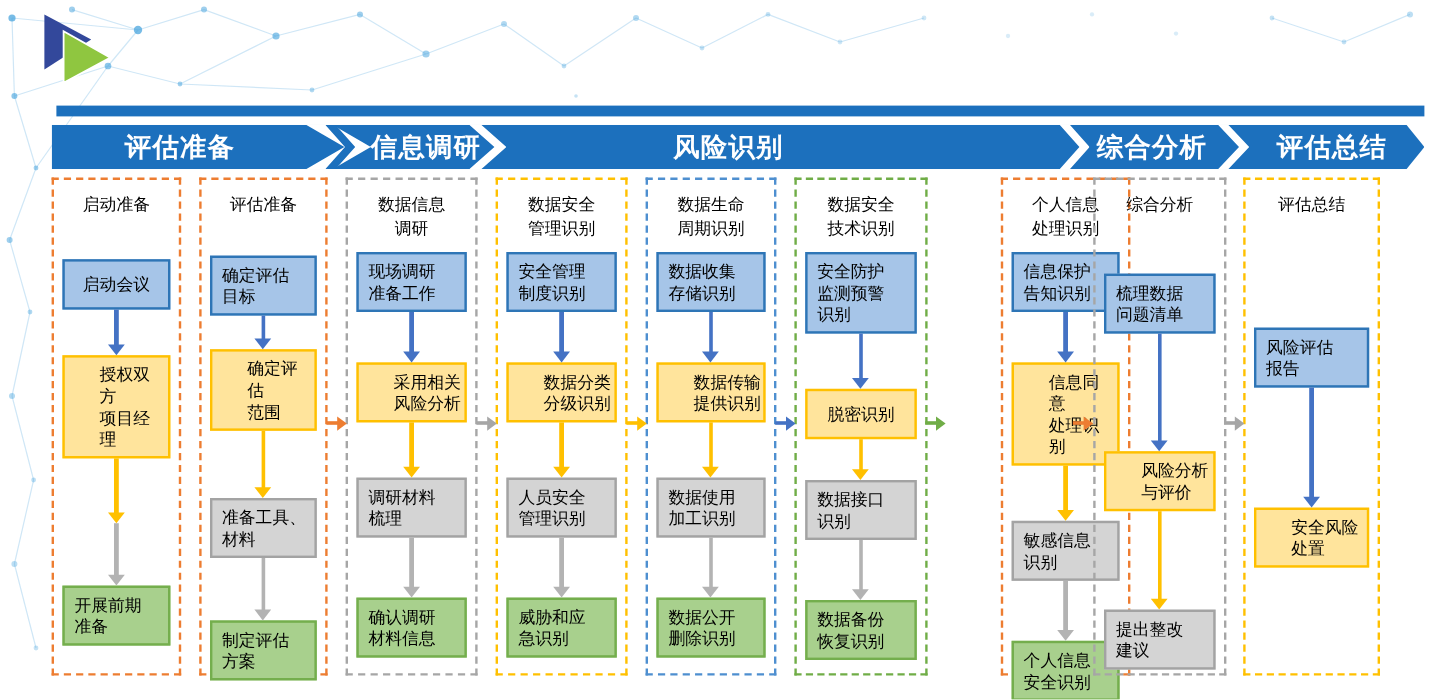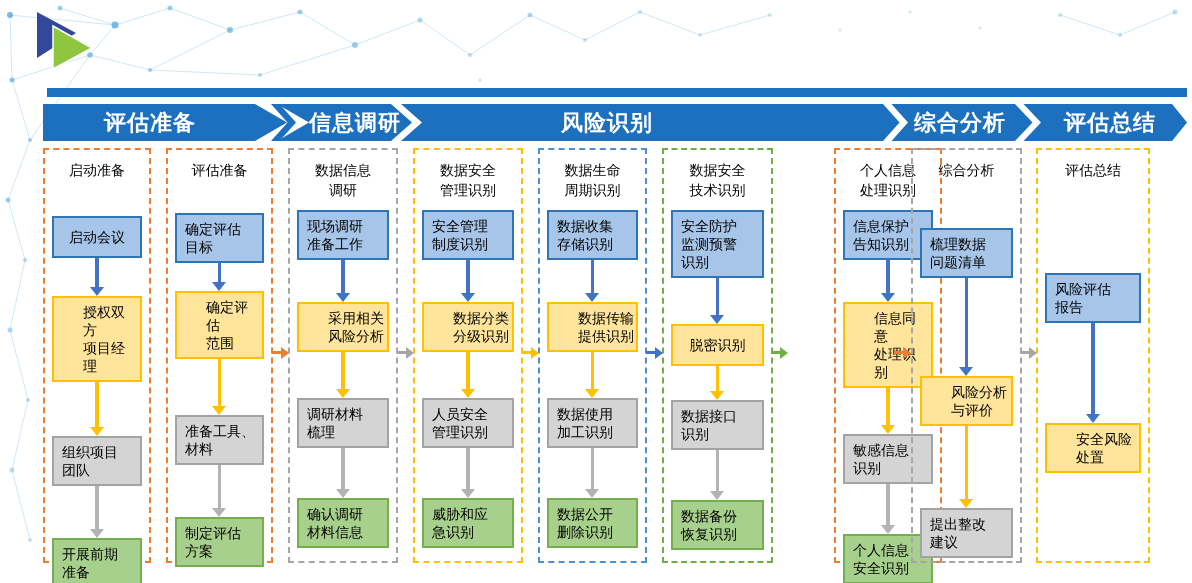--- a/index.html
+++ b/index.html
@@ -165,22 +165,20 @@
     <div class="stage-label" style="left:1067px;">评估总结</div>
   </div>
 
   <div class="col c-orange" style="left:43px;width:108px;">
     <div class="col-title">启动准备</div>
     <div class="box b-blue center pad-lg" style="margin-top:36px;">启动会议</div>
     <div class="varrow" style="height:38px;--c:#4472c4;"></div>
     <div class="box b-yellow">授权双方
 项目经理</div>
     <div class="varrow" style="height:54px;--c:#ffc000;"></div>
-    <div class="box b-gray">组织项目
-团队</div>
     <div class="varrow" style="height:52px;--c:#b3b3b3;"></div>
     <div class="box b-green">开展前期
 准备</div>
   </div>
 
   <div class="col c-orange" style="left:166px;width:107px;">
     <div class="col-title">评估准备</div>
     <div class="box b-blue" style="margin-top:33px;">确定评估
 目标</div>
     <div class="varrow" style="height:28px;--c:#4472c4;"></div>

